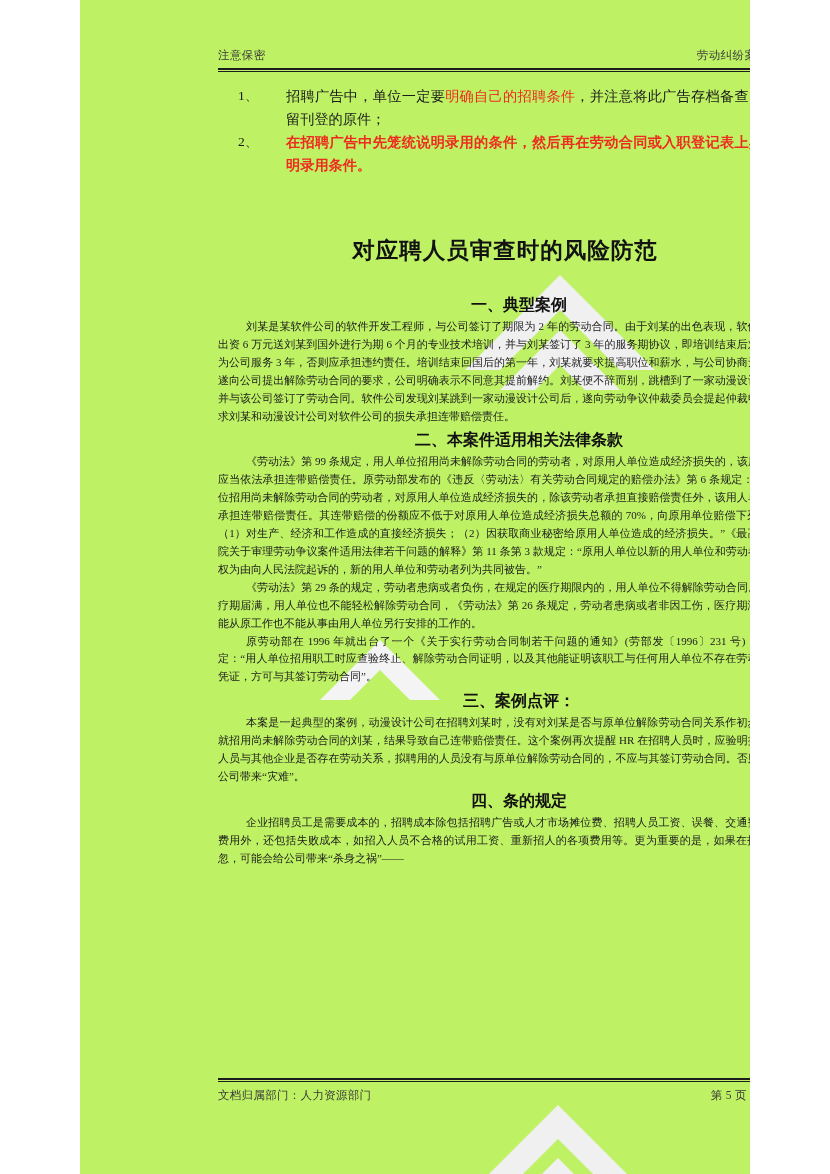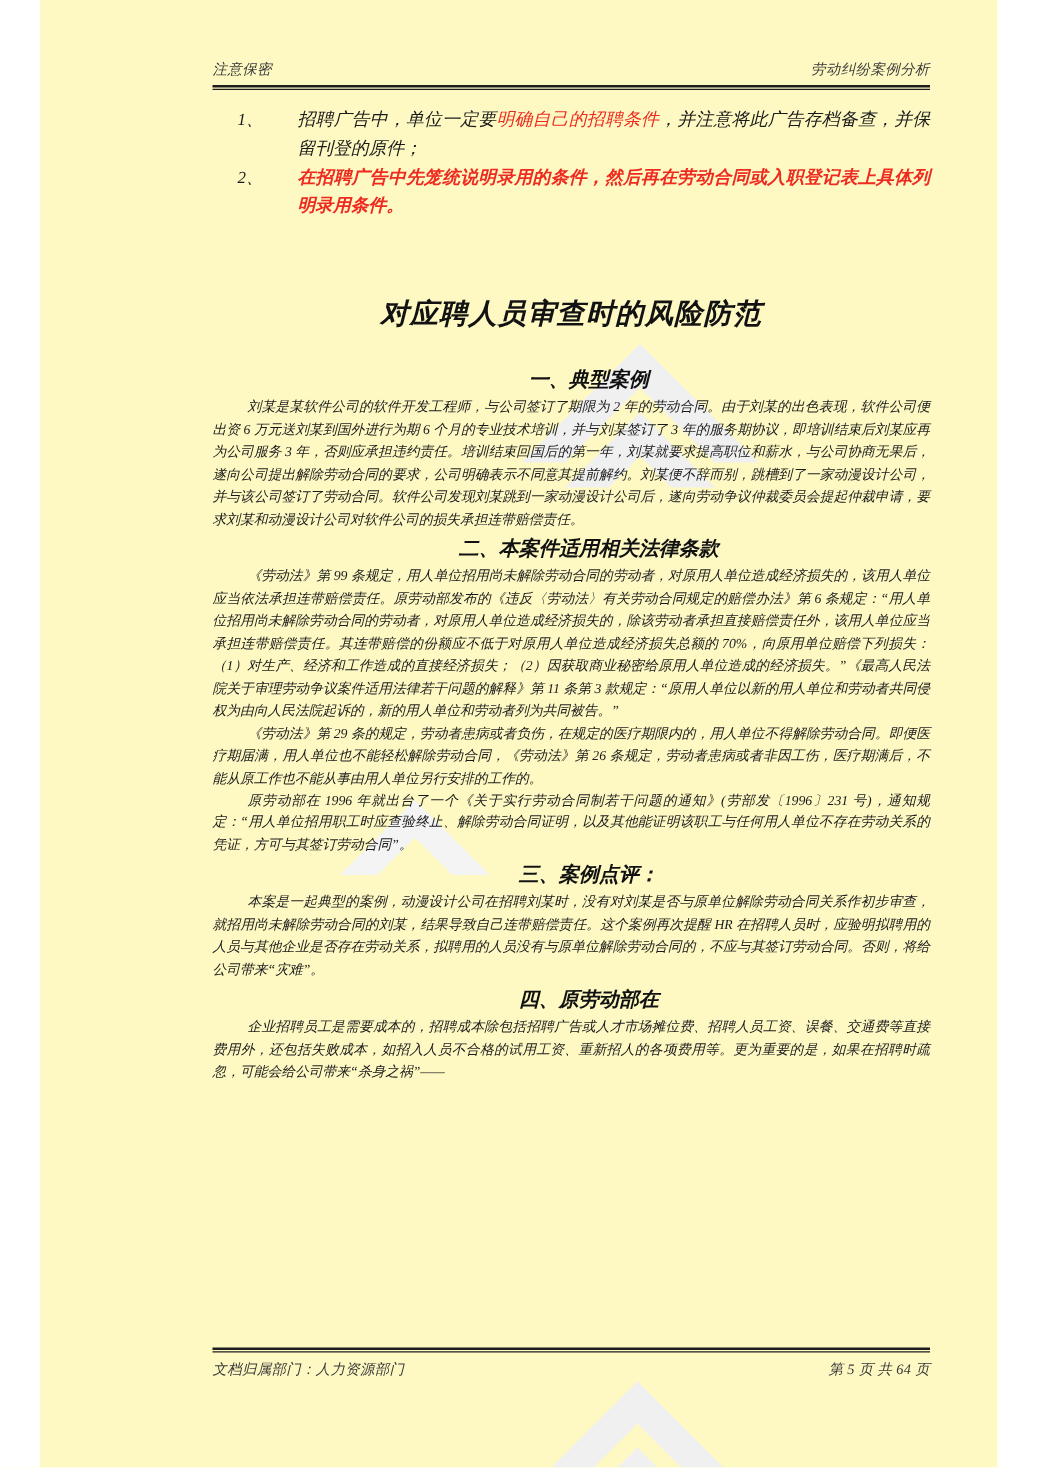--- a/index.html
+++ b/index.html
@@ -6,27 +6,26 @@
     margin: 0;
     padding: 0;
     background: #ffffff;
   }
   body {
     font-family: "Liberation Serif", "DejaVu Serif", serif;
     color: #1a1a1a;
   }
   .page {
     position: relative;
-    width: 766px;
+    width: 670px;
     height: 1174px;
     margin: 0 auto;
-    background: #fef9c3;
+    background: #bef264;
     overflow: hidden;
     box-sizing: border-box;
-    font-style: italic;
   }
 
   
   .watermark {
     position: absolute;
     left: 0;
     top: 0;
     width: 830px;
     height: 1174px;
     pointer-events: none;
@@ -196,21 +195,21 @@
     <p class="para">刘某是某软件公司的软件开发工程师，与公司签订了期限为 2 年的劳动合同。由于刘某的出色表现，软件公司便出资 6 万元送刘某到国外进行为期 6 个月的专业技术培训，并与刘某签订了 3 年的服务期协议，即培训结束后刘某应再为公司服务 3 年，否则应承担违约责任。培训结束回国后的第一年，刘某就要求提高职位和薪水，与公司协商无果后，遂向公司提出解除劳动合同的要求，公司明确表示不同意其提前解约。刘某便不辞而别，跳槽到了一家动漫设计公司，并与该公司签订了劳动合同。软件公司发现刘某跳到一家动漫设计公司后，遂向劳动争议仲裁委员会提起仲裁申请，要求刘某和动漫设计公司对软件公司的损失承担连带赔偿责任。</p>
 
     <div class="sec-h">二、本案件适用相关法律条款</div>
     <p class="para">《劳动法》第 99 条规定，用人单位招用尚未解除劳动合同的劳动者，对原用人单位造成经济损失的，该用人单位应当依法承担连带赔偿责任。原劳动部发布的《违反〈劳动法〉有关劳动合同规定的赔偿办法》第 6 条规定：“用人单位招用尚未解除劳动合同的劳动者，对原用人单位造成经济损失的，除该劳动者承担直接赔偿责任外，该用人单位应当承担连带赔偿责任。其连带赔偿的份额应不低于对原用人单位造成经济损失总额的 70%，向原用单位赔偿下列损失：（1）对生产、经济和工作造成的直接经济损失；（2）因获取商业秘密给原用人单位造成的经济损失。”《最高人民法院关于审理劳动争议案件适用法律若干问题的解释》第 11 条第 3 款规定：“原用人单位以新的用人单位和劳动者共同侵权为由向人民法院起诉的，新的用人单位和劳动者列为共同被告。”</p>
     <p class="para">《劳动法》第 29 条的规定，劳动者患病或者负伤，在规定的医疗期限内的，用人单位不得解除劳动合同。即便医疗期届满，用人单位也不能轻松解除劳动合同，《劳动法》第 26 条规定，劳动者患病或者非因工伤，医疗期满后，不能从原工作也不能从事由用人单位另行安排的工作的。</p>
     <p class="para">原劳动部在 1996 年就出台了一个《关于实行劳动合同制若干问题的通知》(劳部发〔1996〕231 号)，通知规定：“用人单位招用职工时应查验终止、解除劳动合同证明，以及其他能证明该职工与任何用人单位不存在劳动关系的凭证，方可与其签订劳动合同”。</p>
 
     <div class="sec-h">三、案例点评：</div>
     <p class="para">本案是一起典型的案例，动漫设计公司在招聘刘某时，没有对刘某是否与原单位解除劳动合同关系作初步审查，就招用尚未解除劳动合同的刘某，结果导致自己连带赔偿责任。这个案例再次提醒 HR 在招聘人员时，应验明拟聘用的人员与其他企业是否存在劳动关系，拟聘用的人员没有与原单位解除劳动合同的，不应与其签订劳动合同。否则，将给公司带来“灾难”。</p>
 
-    <div class="sec-h">四、原劳动部在</div>
+    <div class="sec-h">四、条的规定</div>
     <p class="para">企业招聘员工是需要成本的，招聘成本除包括招聘广告或人才市场摊位费、招聘人员工资、误餐、交通费等直接费用外，还包括失败成本，如招入人员不合格的试用工资、重新招人的各项费用等。更为重要的是，如果在招聘时疏忽，可能会给公司带来“杀身之祸”——</p>
 
   </div>
 
   <div class="doc-footer">
     <div class="rule-bot"></div>
     <div class="rule-bot-thin"></div>
     <div class="footer-row">
       <div>文档归属部门：人力资源部门</div>
       <div>第 5 页 共 64 页</div>

